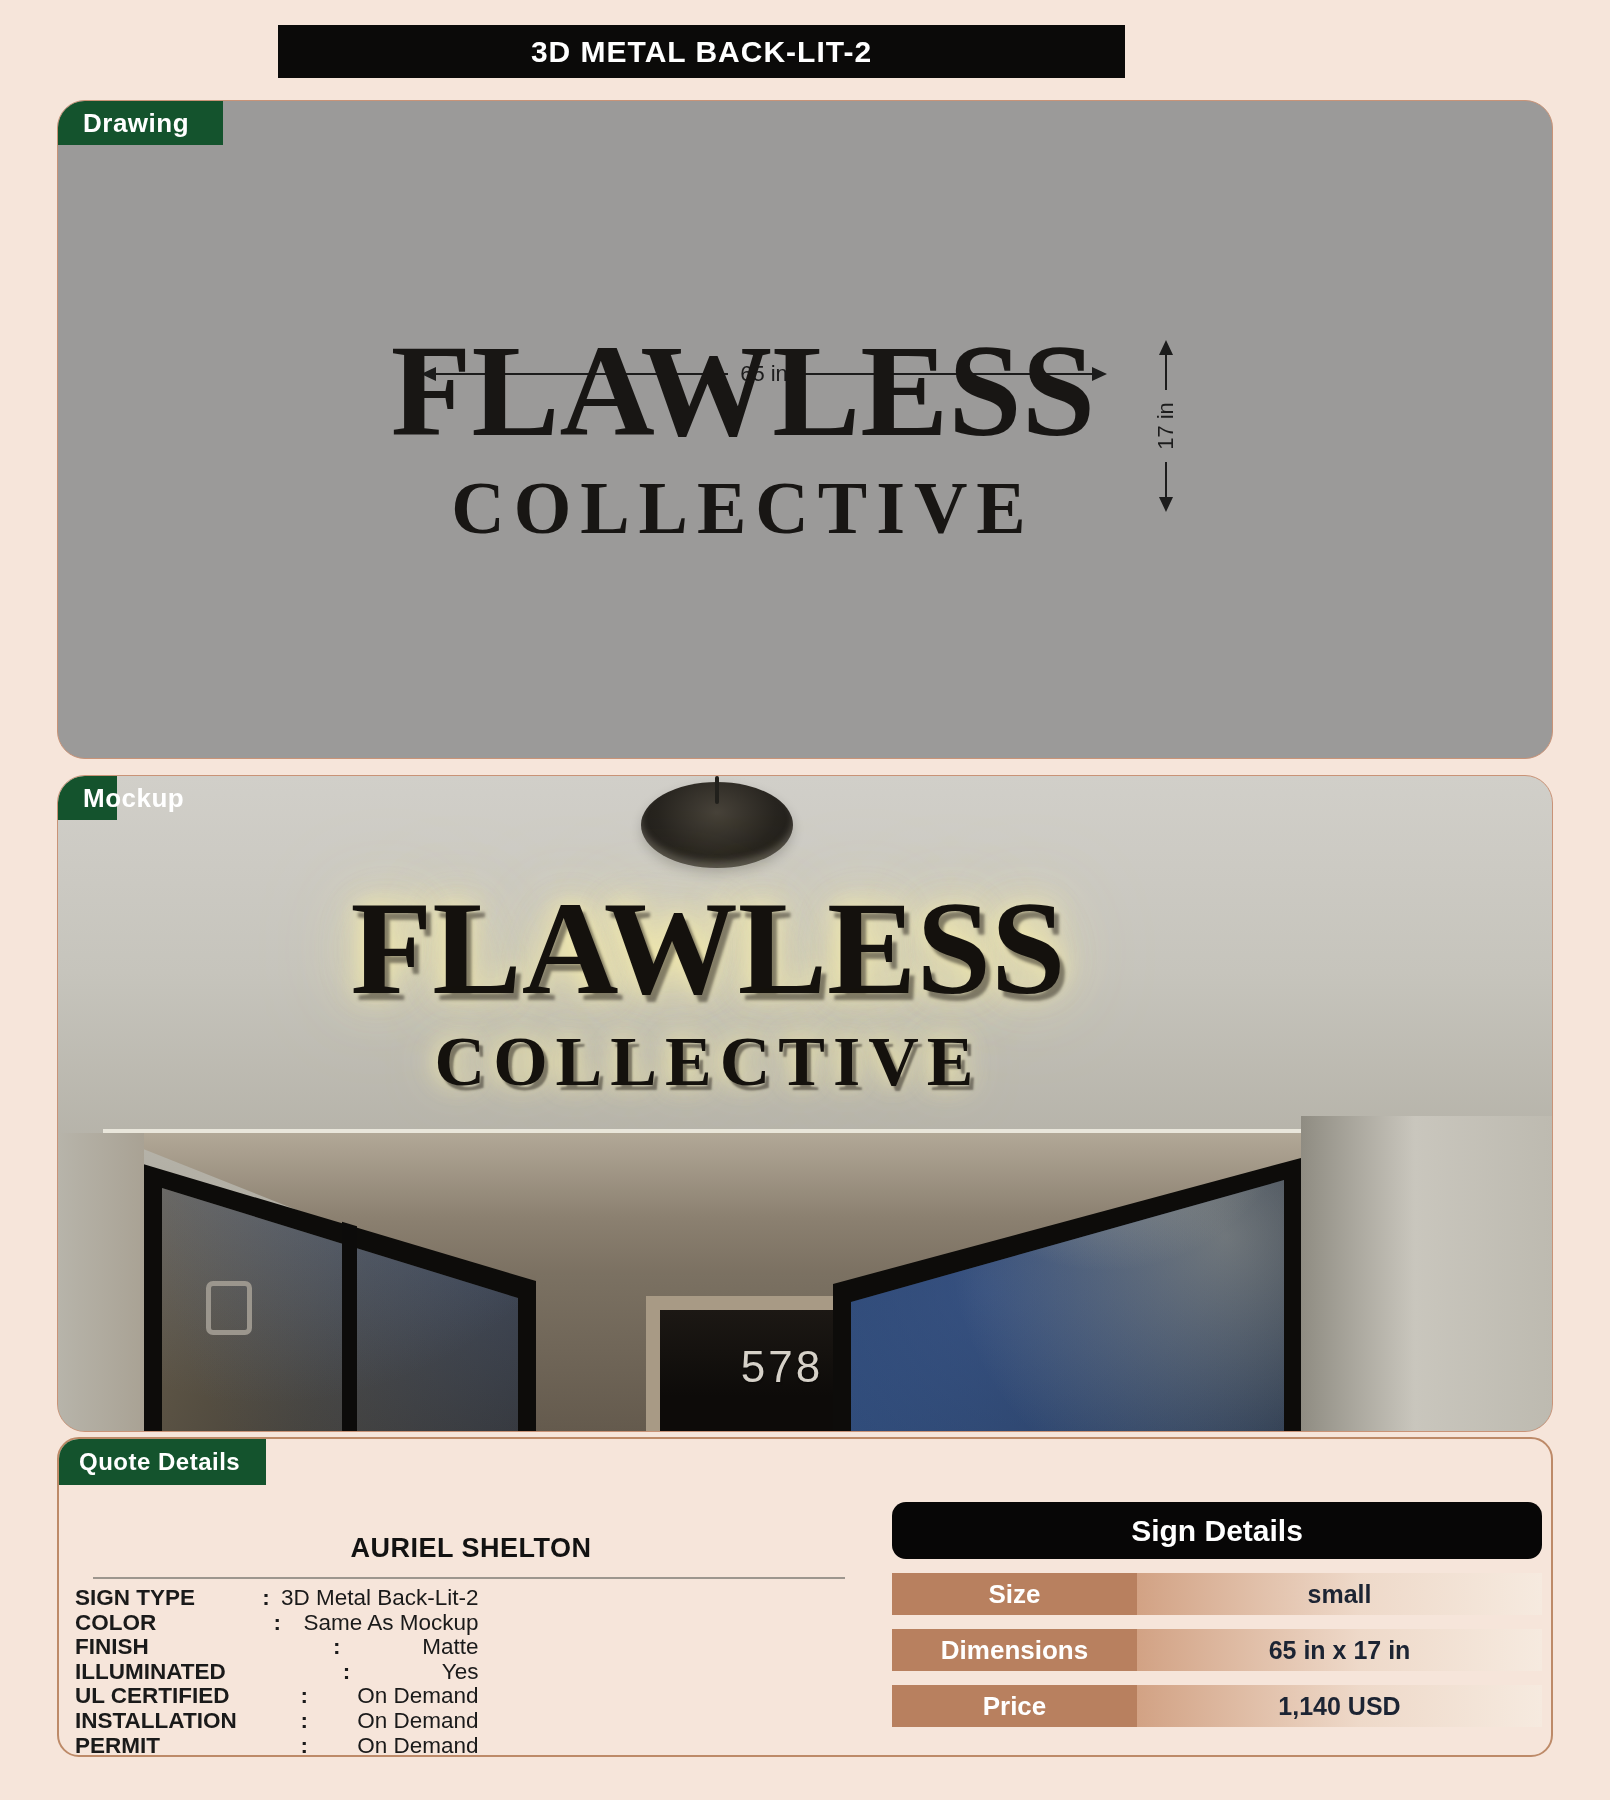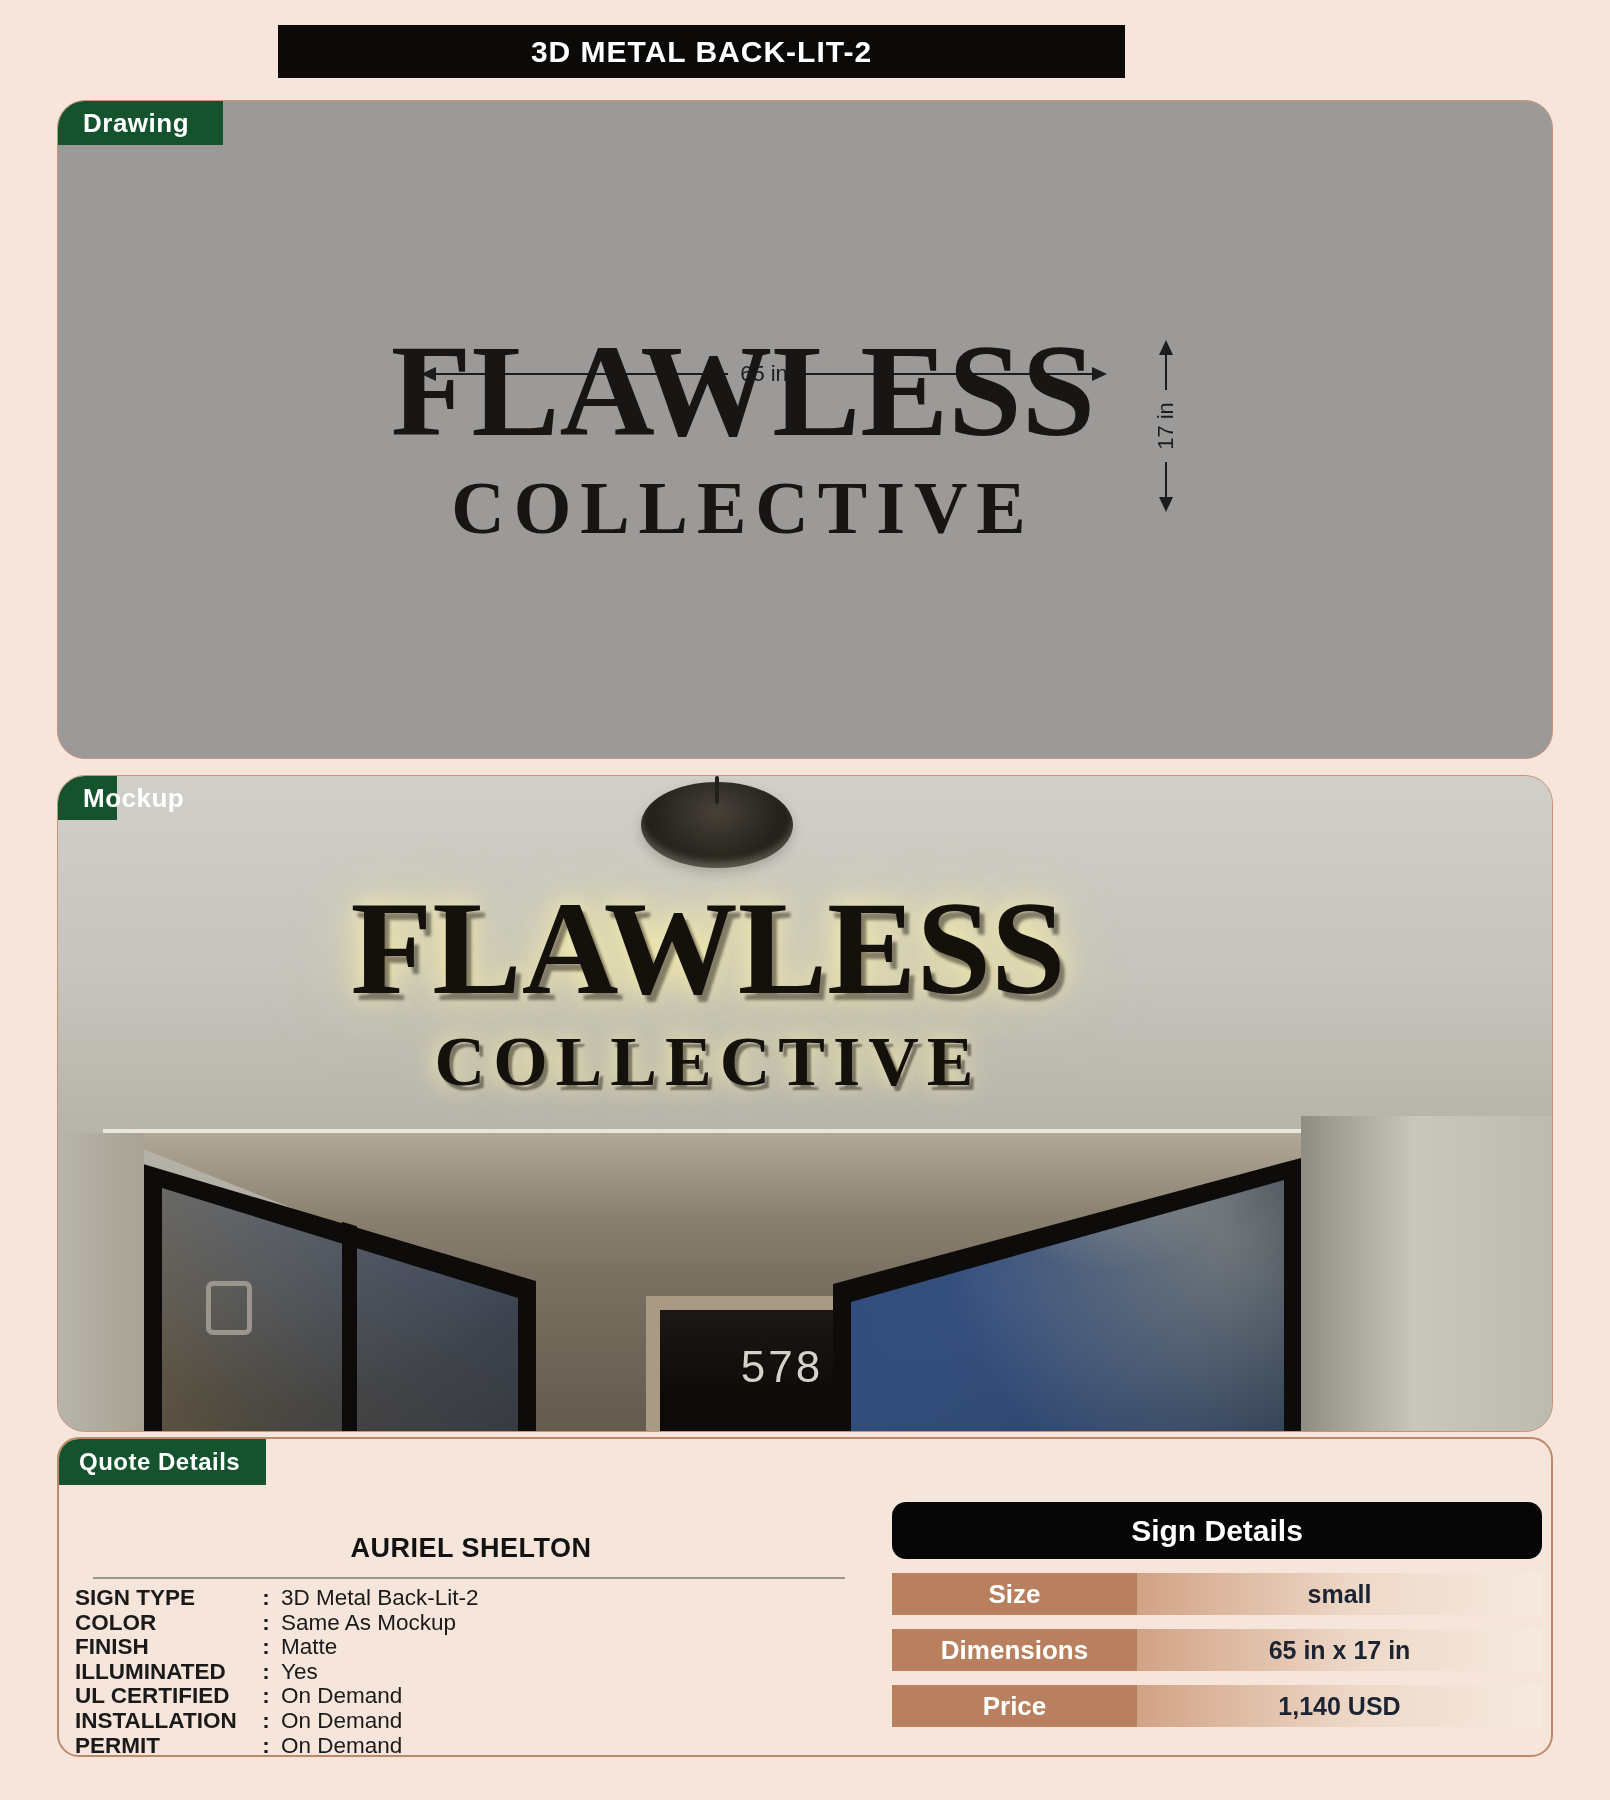--- a/index.html
+++ b/index.html
@@ -92,21 +92,21 @@
     background:linear-gradient(90deg,#8f8c82 0%,#c9c6bd 45%,#bdbab0 100%);}
 
   
   .quote{top:1437px;height:320px;border:2px solid #bd8a68;box-sizing:border-box;border-radius:22px;}
   .quote .tab{height:46px;border-radius:20px 0 0 0;padding:0 26px 0 20px;}
   .quote .tab span{font-size:24px;}
   .customer{position:absolute;left:30px;top:94px;width:764px;text-align:center;
     font-size:27px;font-weight:bold;color:#121212;letter-spacing:.5px;}
   .customer-rule{position:absolute;left:34px;top:138px;width:752px;border-top:2px solid #9d968e;}
   .quote-rows{position:absolute;left:16px;top:147px;font-size:22.5px;color:#1a1a1a;}
-  .qrow{display:flex;line-height:24.6px;}
+  .qrow{display:flex;line-height:24.6px;justify-content:space-between;}
   .qrow .ql{width:176px;font-weight:bold;}
   .qrow .qc{width:30px;font-weight:bold;text-align:center;}
   .qrow .qv{font-weight:normal;}
 
   
   .sign-details{position:absolute;left:833px;top:63px;width:650px;}
   .sd-header{height:57px;background:#070606;border-radius:14px;
     display:flex;align-items:center;justify-content:center;}
   .sd-header span{color:#fff;font-size:30px;font-weight:bold;}
   .sd-row{display:flex;height:42px;margin-top:14px;text-align:right;}

